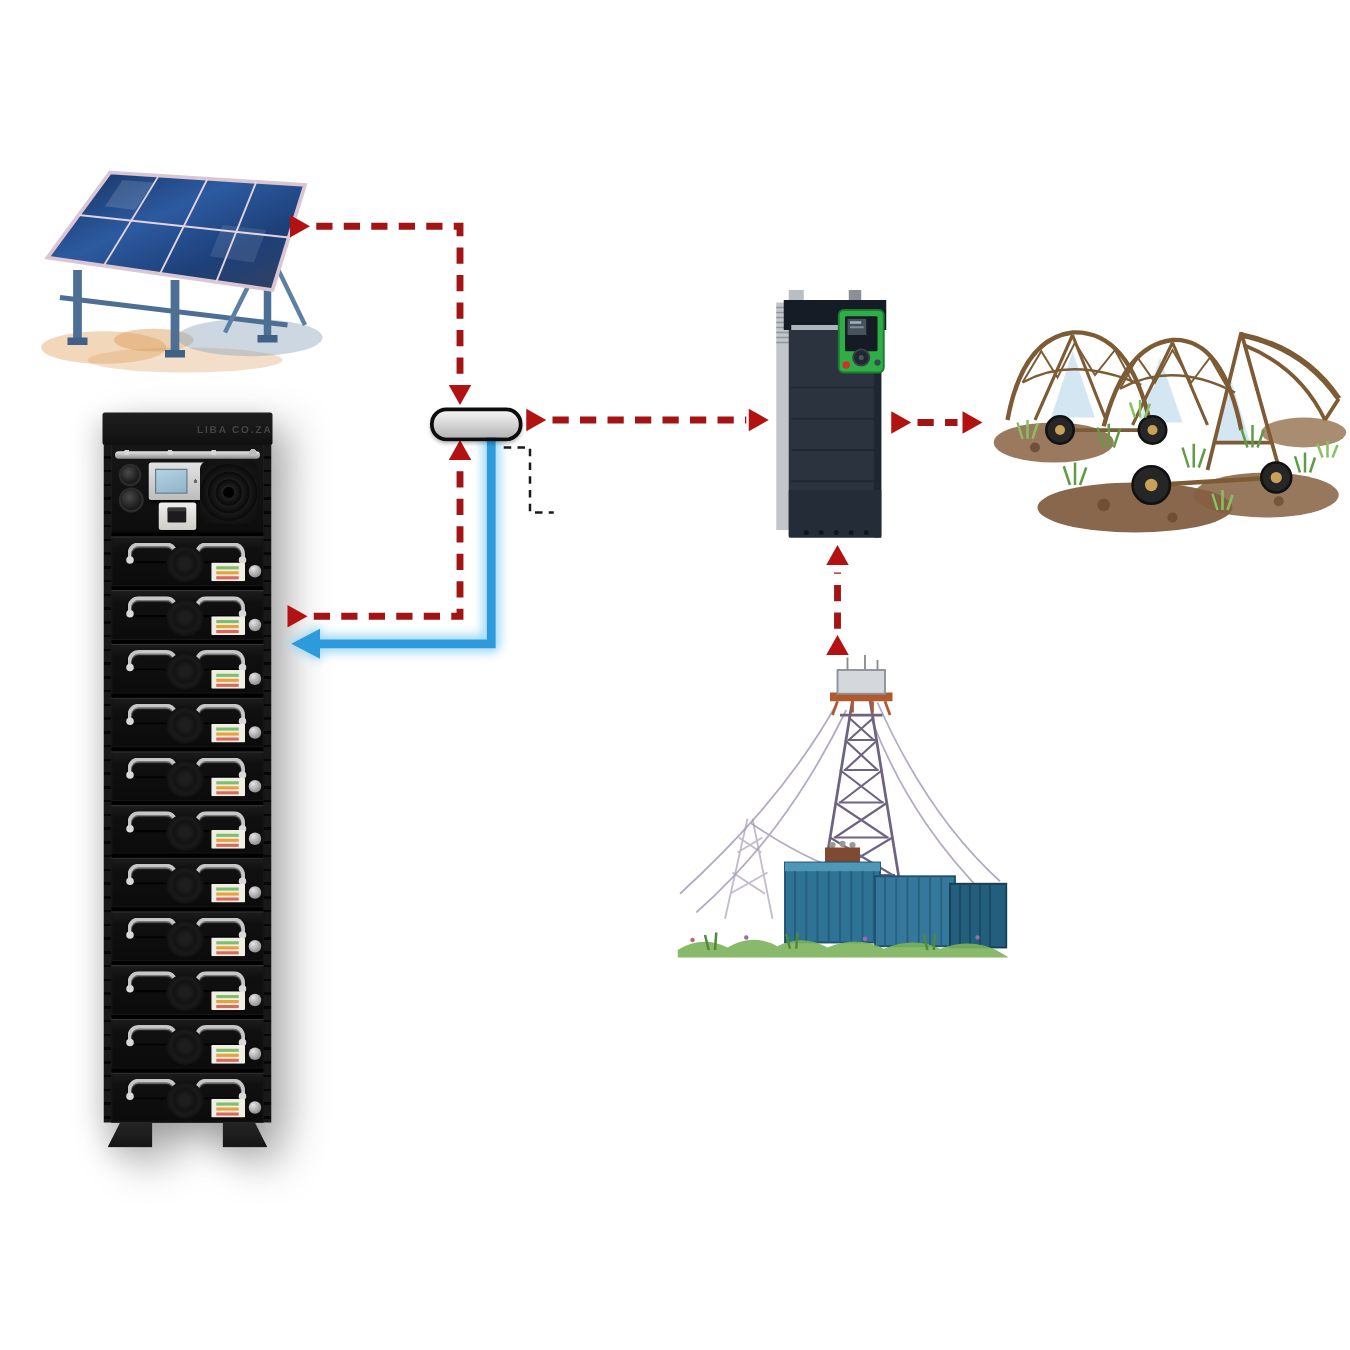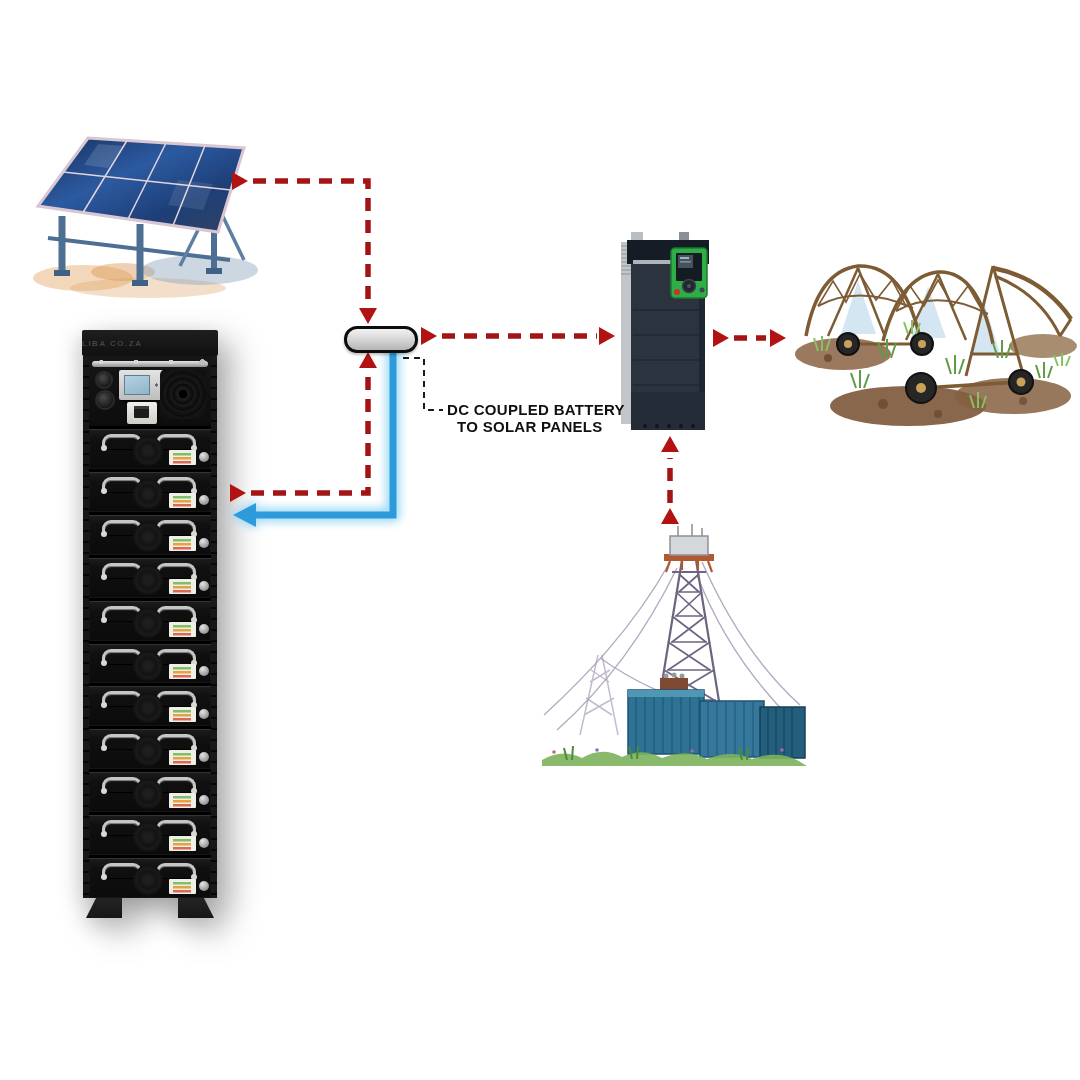--- a/index.html
+++ b/index.html
@@ -30,21 +30,21 @@
 
   
   .dc-label{position:absolute;left:447px;top:401px;z-index:6;color:#101010;font-weight:bold;
     font-size:15px;line-height:17px;letter-spacing:.3px;}
   .dc-label .l2{margin-left:10px;}
 
   
   .rack{position:absolute;left:82px;top:330px;width:136px;height:588px;z-index:4;
     filter:drop-shadow(14px 12px 16px rgba(0,0,0,.30)) drop-shadow(-6px 6px 10px rgba(0,0,0,.14));}
   .rack-header{position:absolute;left:0;top:0;width:136px;height:26px;background:linear-gradient(180deg,#1f1f1f,#101010);
-    border-radius:2px;display:flex;align-items:center;justify-content:flex-start;}
+    border-radius:2px;display:flex;align-items:center;justify-content:flex-end;}
   .rack-header span{color:#454545;font-size:8px;letter-spacing:1.5px;font-weight:bold;}
   .rack-body{position:absolute;left:7px;top:26px;width:122px;bottom:20px;background:#0c0c0c;
     display:flex;flex-direction:column;}
   .rack-body:before,.rack-body:after{content:"";position:absolute;top:0;bottom:0;width:6px;background:
     repeating-linear-gradient(180deg,#181818 0 9px,#070707 9px 11px);}
   .rack-body:before{left:-6px;} .rack-body:after{right:-6px;}
   .bat-control{position:relative;height:70px;flex:none;background:linear-gradient(180deg,#161616,#0d0d0d);}
   .rail{position:absolute;left:3px;right:3px;top:5px;height:6px;border-radius:3px;
     background:linear-gradient(180deg,#e6e6e6,#8f8f8f);}
   .rail:before{content:"";position:absolute;left:0;right:0;top:-3px;height:8px;background:
@@ -427,18 +427,14 @@
       <polygon class="ah-red" points="661,524 679,524 670,508"></polygon>
       <path class="dash-red" d="M670,503 V458"></path>
       <polygon class="ah-red" points="661,452 679,452 670,436"></polygon>
     </g>
     <path class="black-dash" d="M403,358 L424,358 L424,410 L443,410"></path>
   </svg>
 
   <div class="junction-pill"></div>
 
 
-  <div class="dc-label">
-    <div class="l1">DC COUPLED BATTERY</div>
-    <div class="l2">TO SOLAR PANELS</div>
-  </div>
 
 </div>
 
 </body></html>

